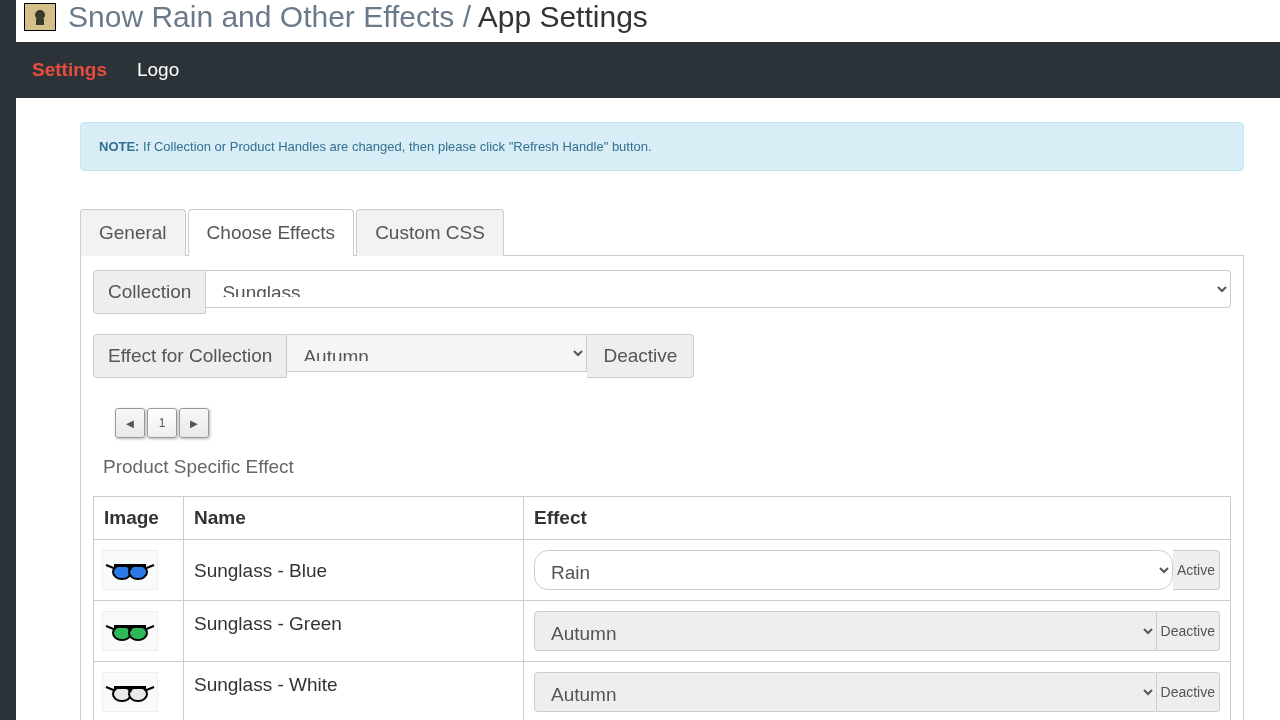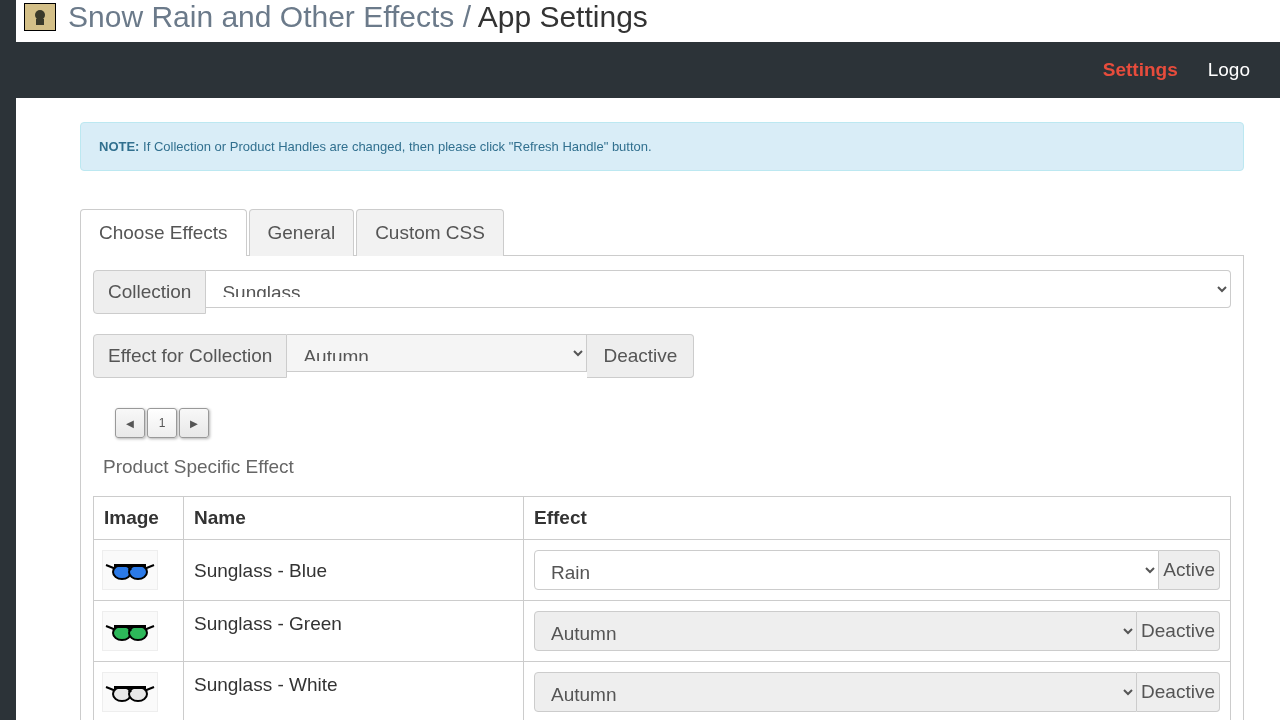--- a/index.html
+++ b/index.html
@@ -2,21 +2,21 @@
 <html><head>
 <meta charset="utf-8">
 <style>
 * { box-sizing: border-box; margin: 0; padding: 0; }
 body { font-family: Arial, Helvetica, sans-serif; background: #fff; }
 .dark-strip { position: absolute; left: 0; top: 0; width: 16px; height: 100%; background: #2c3338; }
 .header { padding: 0 8px 8px 24px; display: flex; align-items: center; gap: 12px; }
 .logo { width: 32px; height: 28px; background: #d4c088; border: 1px solid #000; display: flex; align-items: center; justify-content: center; font-size: 14px; }
 .breadcrumb { font-size: 30px; color: #6b7a8a; }
 .breadcrumb .current { color: #333; }
-.navbar { background: #2c3338; height: 56px; display: flex; align-items: center; justify-content: flex-end; padding: 0 0 0 16px; margin-left: 16px; }
+.navbar { background: #2c3338; height: 56px; display: flex; align-items: center; padding: 0 0 0 16px; margin-left: 16px; }
 .navbar a { color: #fff; text-decoration: none; font-size: 19px; margin-right: 30px; }
 .navbar a.active { color: #e74c3c; font-weight: bold; }
 .content { margin-left: 16px; padding: 24px 36px 0 64px; }
 .alert { background: #d9edf7; border: 1px solid #bce8f1; border-radius: 4px; padding: 16px 18px; color: #31708f; font-size: 13px; margin-bottom: 38px; }
 .alert strong { font-weight: bold; }
 .tabs { display: flex; }
 .tab { border: 1px solid #ccc; border-bottom: none; background: #f2f2f2; padding: 12px 18px; font-size: 19px; color: #555; border-radius: 4px 4px 0 0; margin-right: 2px; cursor: pointer; }
 .tab.active { background: #fff; color: #555; position: relative; z-index: 2; }
 .tab-panel { border: 1px solid #ccc; border-top: 1px solid #ccc; margin-top: -1px; padding: 14px 12px; }
 .input-group { display: flex; margin-bottom: 20px; }
@@ -33,22 +33,22 @@
 .section-title { font-size: 19px; color: #666; margin-left: 10px; margin-bottom: 18px; }
 table { width: 100%; border-collapse: collapse; }
 th, td { border: 1px solid #ccc; padding: 10px 10px; text-align: left; font-size: 19px; color: #333; vertical-align: middle; }
 th { font-weight: bold; }
 .col-image { width: 90px; }
 .col-name { width: 340px; }
 td.img-cell { padding: 8px; }
 .thumb { width: 56px; height: 40px; background: #fafafa; border: 1px solid #eee; display: flex; align-items: center; justify-content: center; }
 .effect-cell { display: flex; gap: 0; }
 .effect-select { flex: 1; height: 40px; border-radius: 4px 0 0 4px; border-left: 1px solid #ccc; }
-.effect-btn { border: 1px solid #ccc; border-left: none; background: #eee; padding: 8px 4px; font-size: 19px; color: #555; border-radius: 0 4px 4px 0; cursor: pointer; height: 40px; }
-.effect-white { background: #fff; }
+.effect-btn { border: 1px solid #ccc; border-left: none; background: #eee; padding: 8px 4px; font-size: 14px; color: #555; border-radius: 0 4px 4px 0; cursor: pointer; height: 40px; }
+.effect-white { background: #fff; border-radius: 14px; }
 .effect-gray { background: #eee; }
 svg { display: block; }
 </style>
 </head>
 <body>
 
 <div class="dark-strip"></div>
 
 <div class="header">
   <div class="logo">
@@ -69,22 +69,22 @@
   <a href="#">Logo</a>
 </div>
 
 <div class="content">
 
   <div class="alert">
     <strong>NOTE:</strong><span> If Collection or Product Handles are changed, then please click "Refresh Handle" button.</span>
   </div>
 
   <div class="tabs">
+    <div class="tab">General</div>
     <div class="tab active">Choose Effects</div>
-    <div class="tab">General</div>
     <div class="tab">Custom CSS</div>
   </div>
 
   <div class="tab-panel">
 
     <div class="input-group">
       <div class="input-addon">Collection</div>
       <div class="select-wrap">
         <select class="select-full">
           <option>Sunglass</option>

